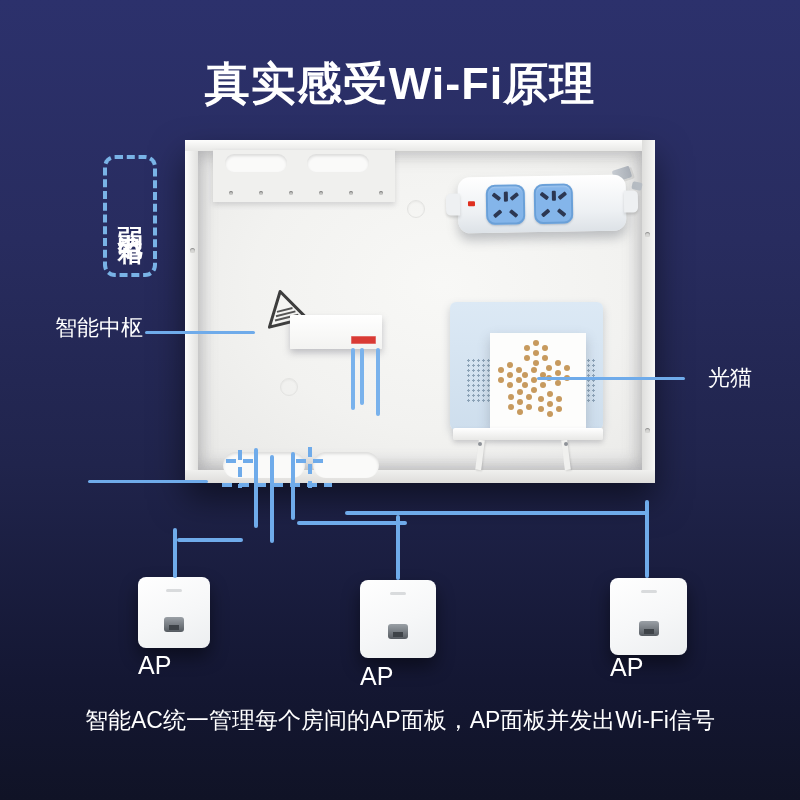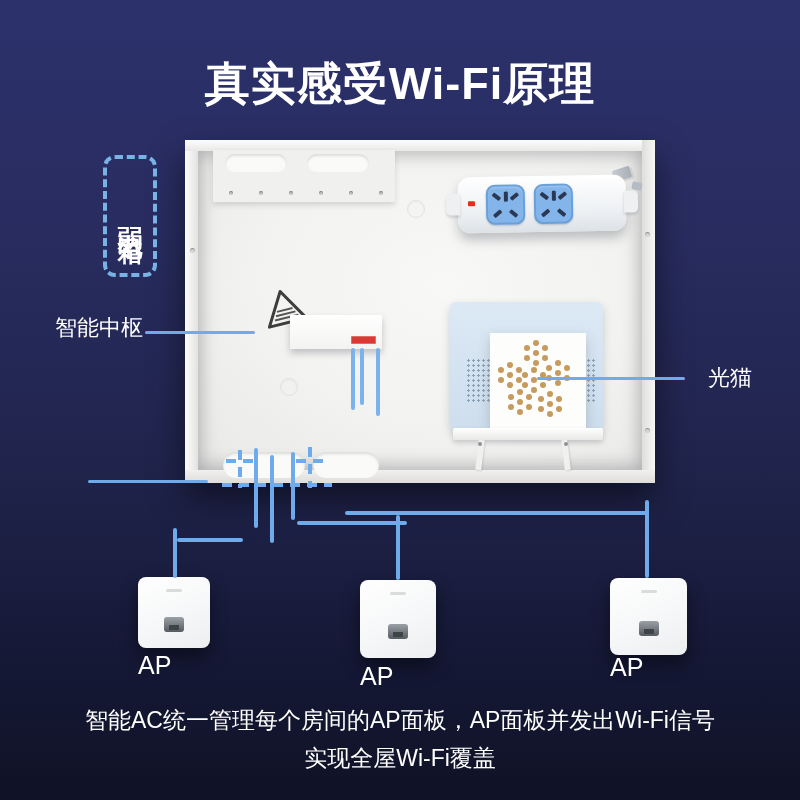--- a/index.html
+++ b/index.html
@@ -269,16 +269,15 @@
     <div class="ap-logo"></div>
     <div class="ap-port"></div>
   </div>
 
   <div class="ap-label al1">AP</div>
   <div class="ap-label al2">AP</div>
   <div class="ap-label al3">AP</div>
 
   <div class="caption">
     <div>智能AC统一管理每个房间的AP面板，AP面板并发出Wi-Fi信号</div>
-    <div>实现全屋Wi-Fi覆盖</div>
   </div>
 
 </div>
 
 </body></html>

